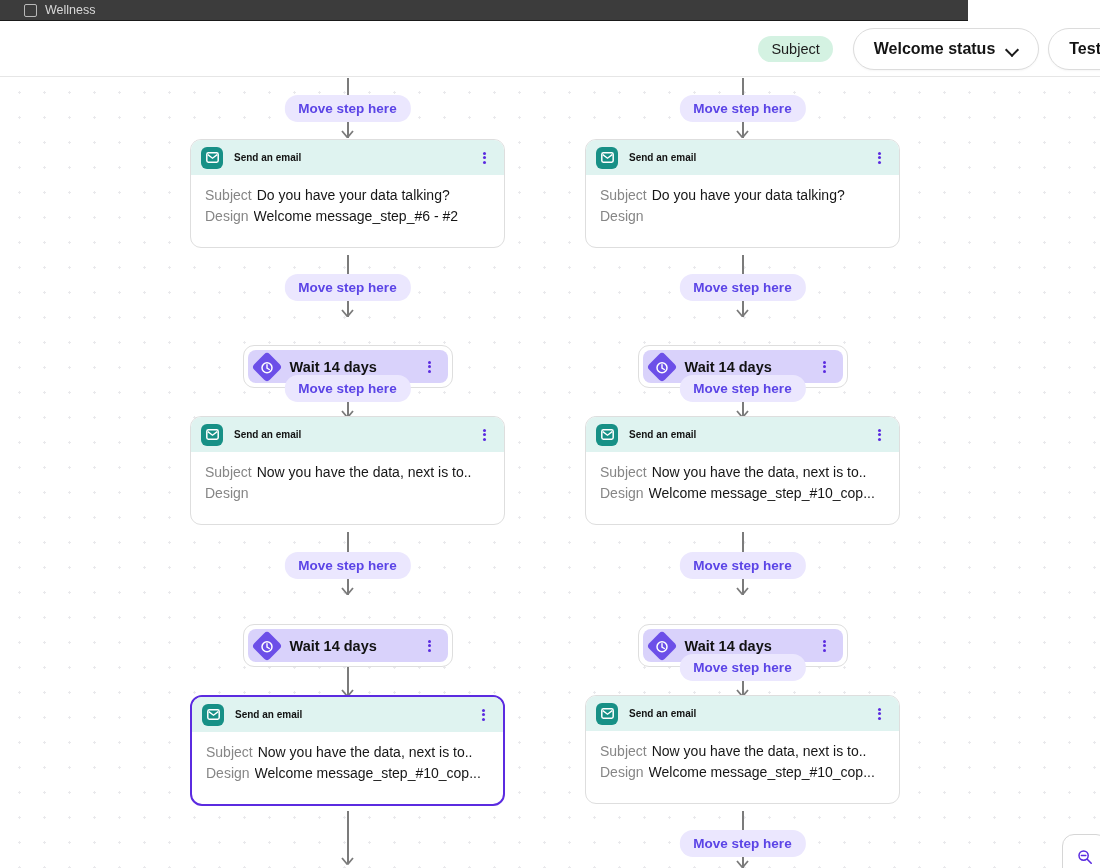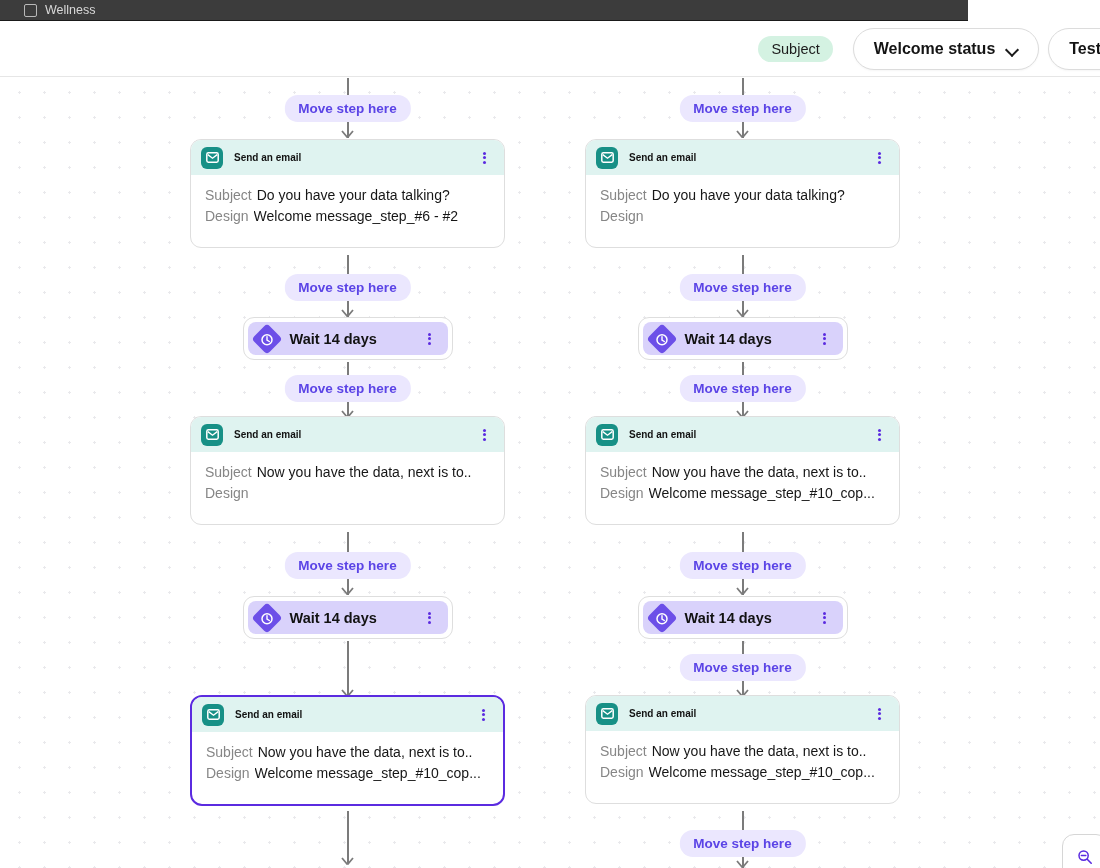--- a/index.html
+++ b/index.html
@@ -216,20 +216,21 @@
     position: absolute;
     left: 50%;
     transform: translateX(-50%);
     width: 210px;
     background: #ffffff;
     border: 1px solid #dedede;
     border-radius: 11px;
     padding: 4px;
     cursor: pointer;
     z-index: 2;
+    margin-top: 28px;
   }
   .wait-inner {
     display: flex;
     align-items: center;
     height: 33px;
     background: #d9d2fb;
     border-radius: 8px;
     padding: 0 11px 0 8px;
   }
   .clock-diamond {

